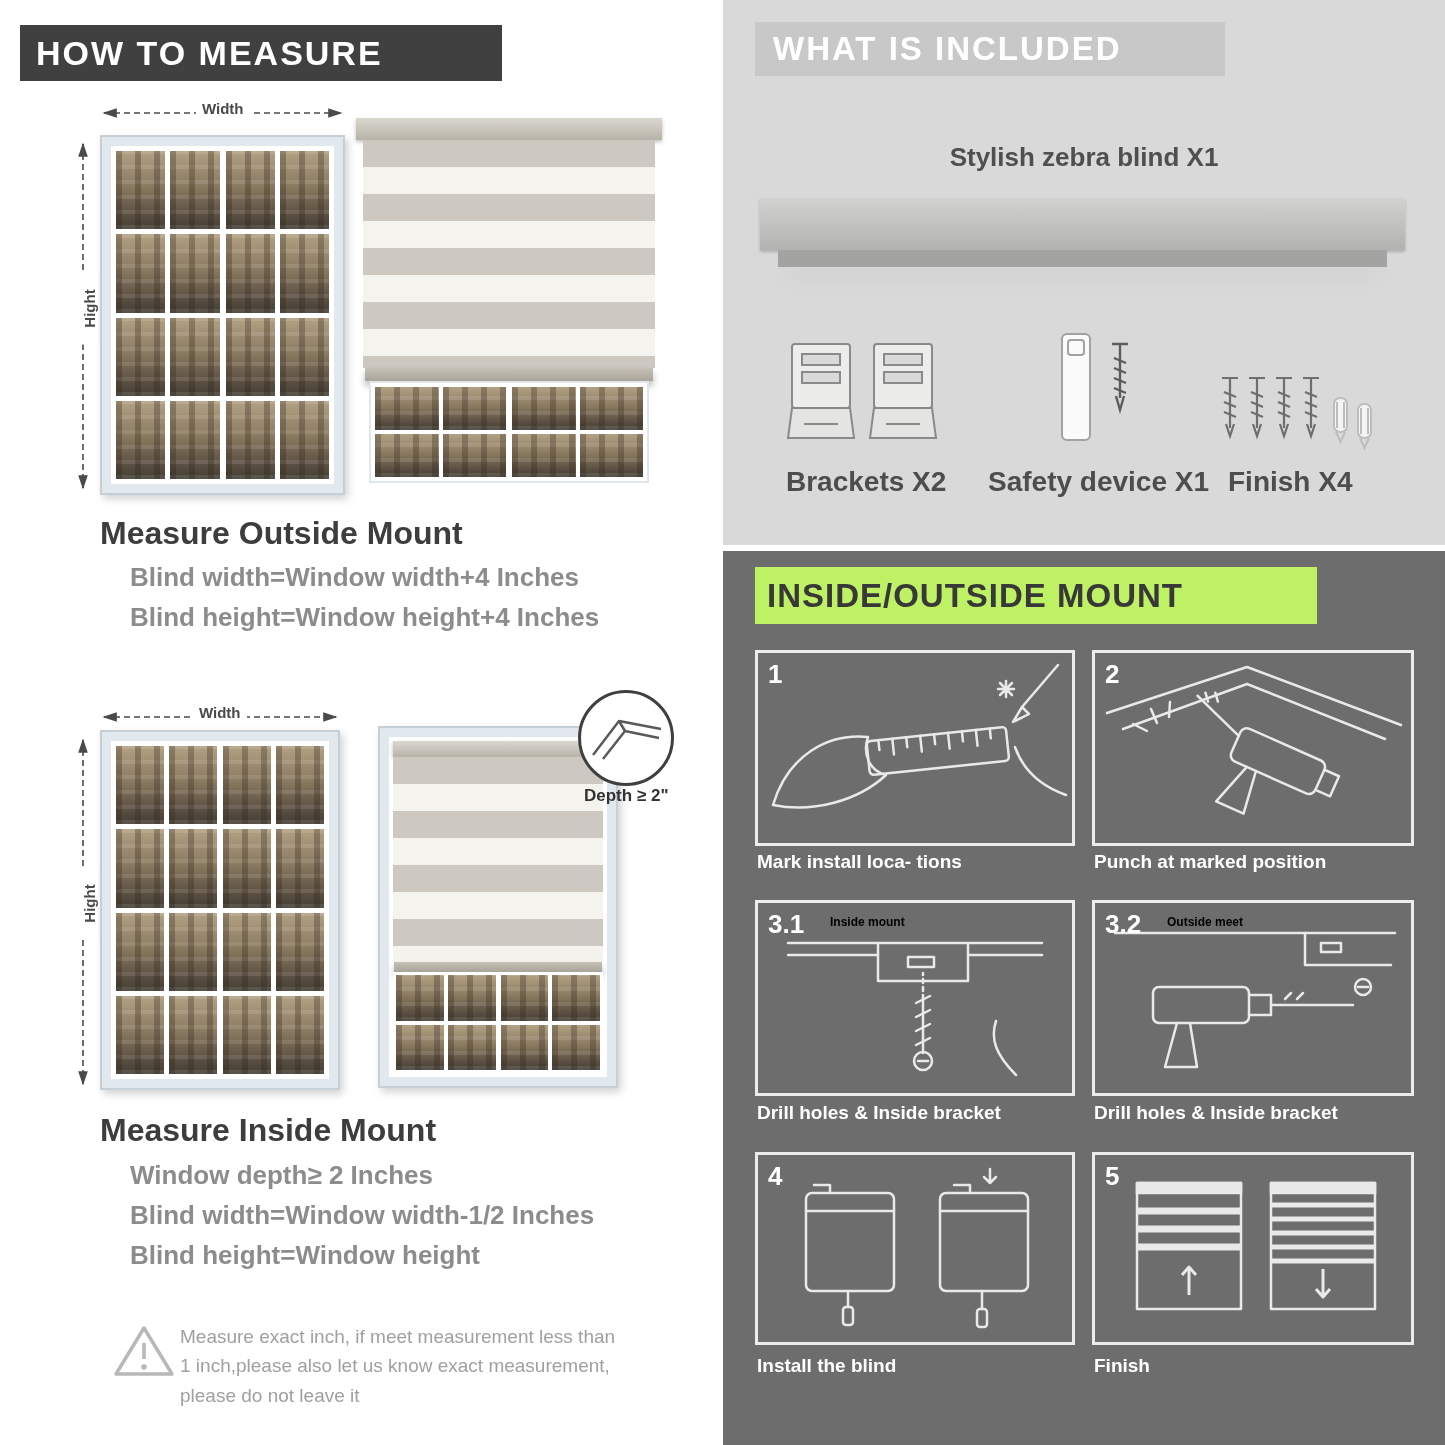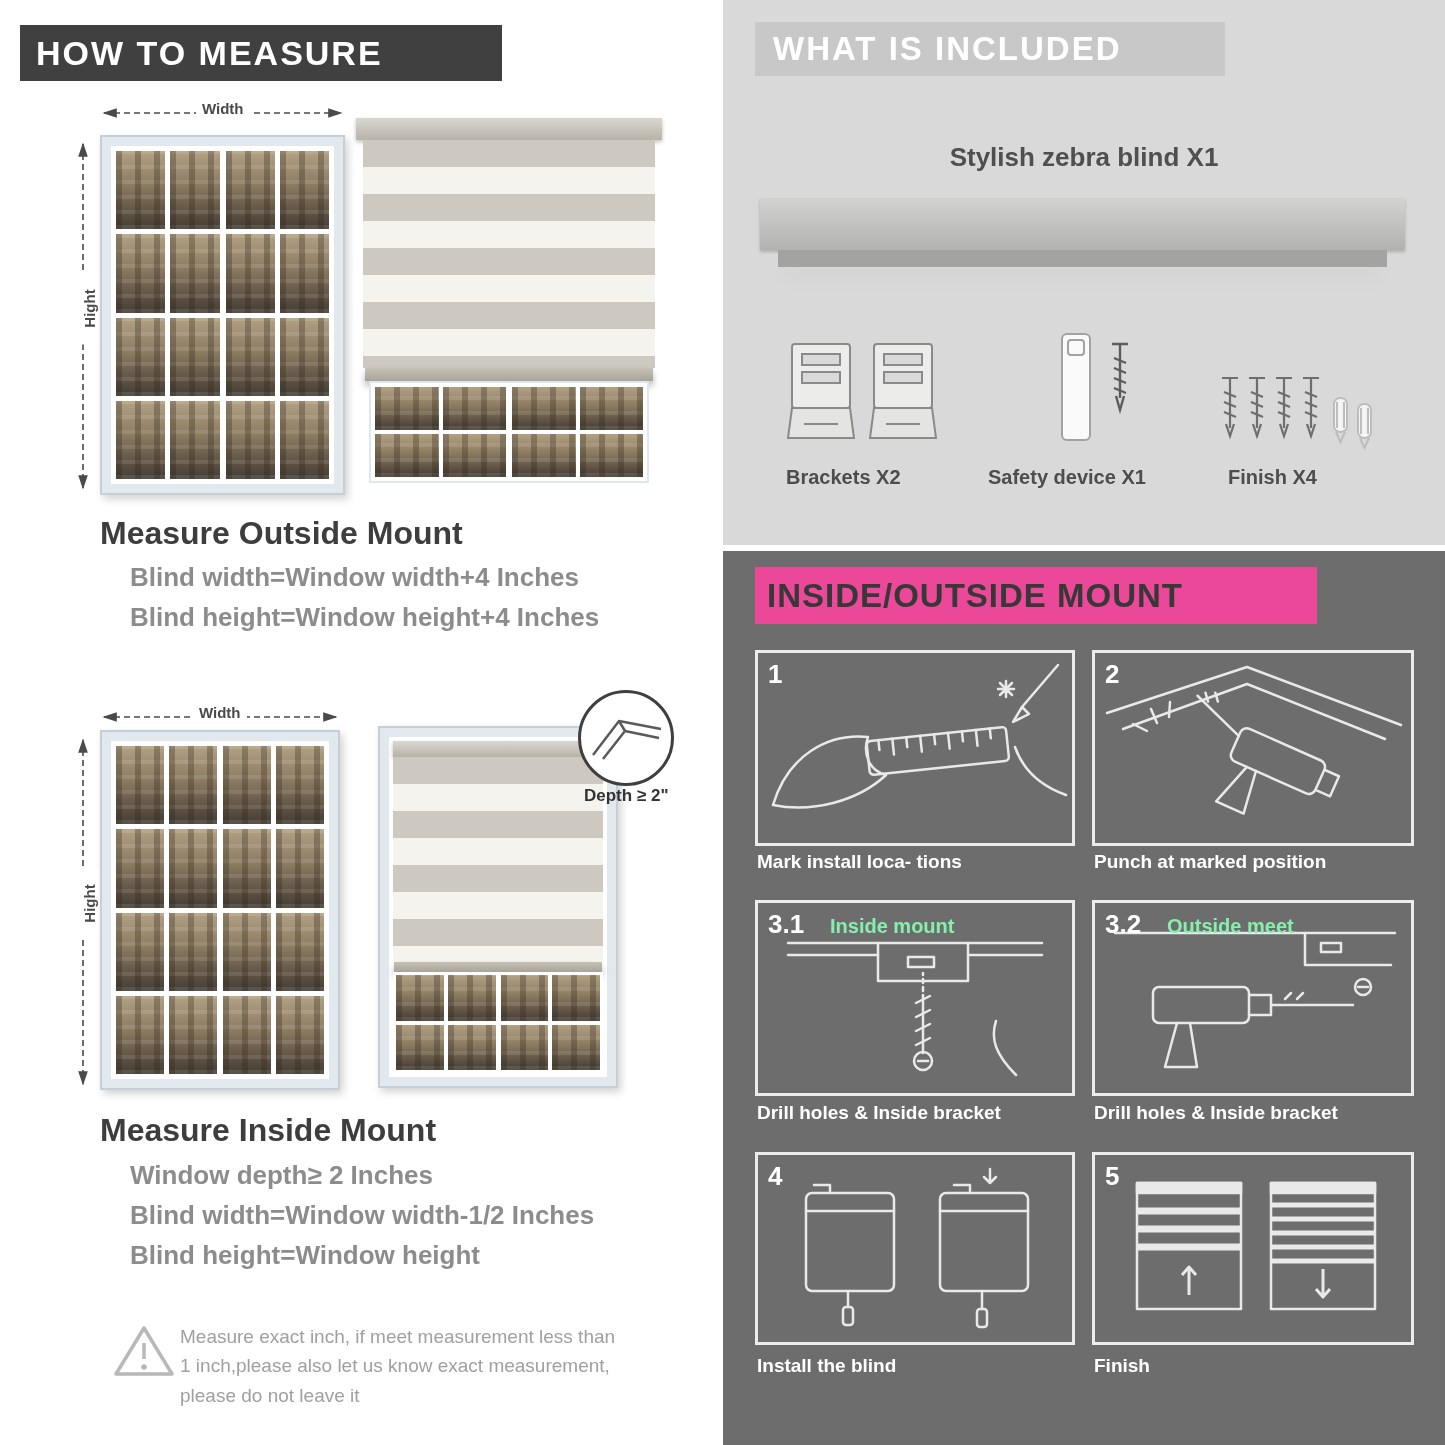--- a/index.html
+++ b/index.html
@@ -37,29 +37,29 @@
   .right-light{left:723px;top:0;width:722px;height:545px;background:#d9d9d9;}
   .banner-included{left:755px;top:22px;width:470px;height:54px;background:#c8c8c8;
                    color:#fff;font-size:33px;font-weight:bold;letter-spacing:2px;
                    line-height:54px;padding-left:18px;box-sizing:border-box;}
   .product-label{left:723px;top:142px;width:722px;text-align:center;
                  font-size:26px;font-weight:bold;color:#4f4f4f;}
   .headrail{left:760px;top:198px;width:645px;height:52px;
             background:linear-gradient(180deg,#d2d2d0,#b2b2b0);box-shadow:0 2px 3px rgba(0,0,0,.2);}
   .headrail-lip{left:778px;top:250px;width:609px;height:17px;background:#a3a3a1;
                 box-shadow:0 14px 18px -8px rgba(0,0,0,.35);}
-  .inc-label{top:466px;font-size:20px;font-weight:bold;color:#4d4d4d;}
+  .inc-label{top:466px;font-size:28px;font-weight:bold;color:#4d4d4d;}
 
   .right-dark{left:723px;top:551px;width:722px;height:894px;background:#6d6d6d;}
-  .mount-header{left:755px;top:567px;width:562px;height:57px;background:#ec4899;
+  .mount-header{left:755px;top:567px;width:562px;height:57px;background:#bef264;
                 color:#383838;font-size:33px;font-weight:bold;line-height:57px;
                 padding-left:12px;box-sizing:border-box;letter-spacing:1px;}
   .panel{border:3px solid #ececec;box-sizing:border-box;background:#6d6d6d;}
   .step-num{position:absolute;left:10px;top:6px;color:#fff;font-size:26px;font-weight:bold;z-index:2;}
-  .step-tag{position:absolute;left:72px;top:12px;color:#86efac;font-size:20px;font-weight:bold;z-index:2;}
+  .step-tag{position:absolute;left:72px;top:12px;color:#000000;font-size:12px;font-weight:bold;z-index:2;}
   .caption{font-size:19px;font-weight:bold;color:#fff;}
   .panel svg{position:absolute;left:0;top:0;width:100%;height:100%;}
 </style>
 </head>
 <body>
 
 <div class="canvas">
 
   <div class="abs banner-left">HOW TO MEASURE</div>
 

